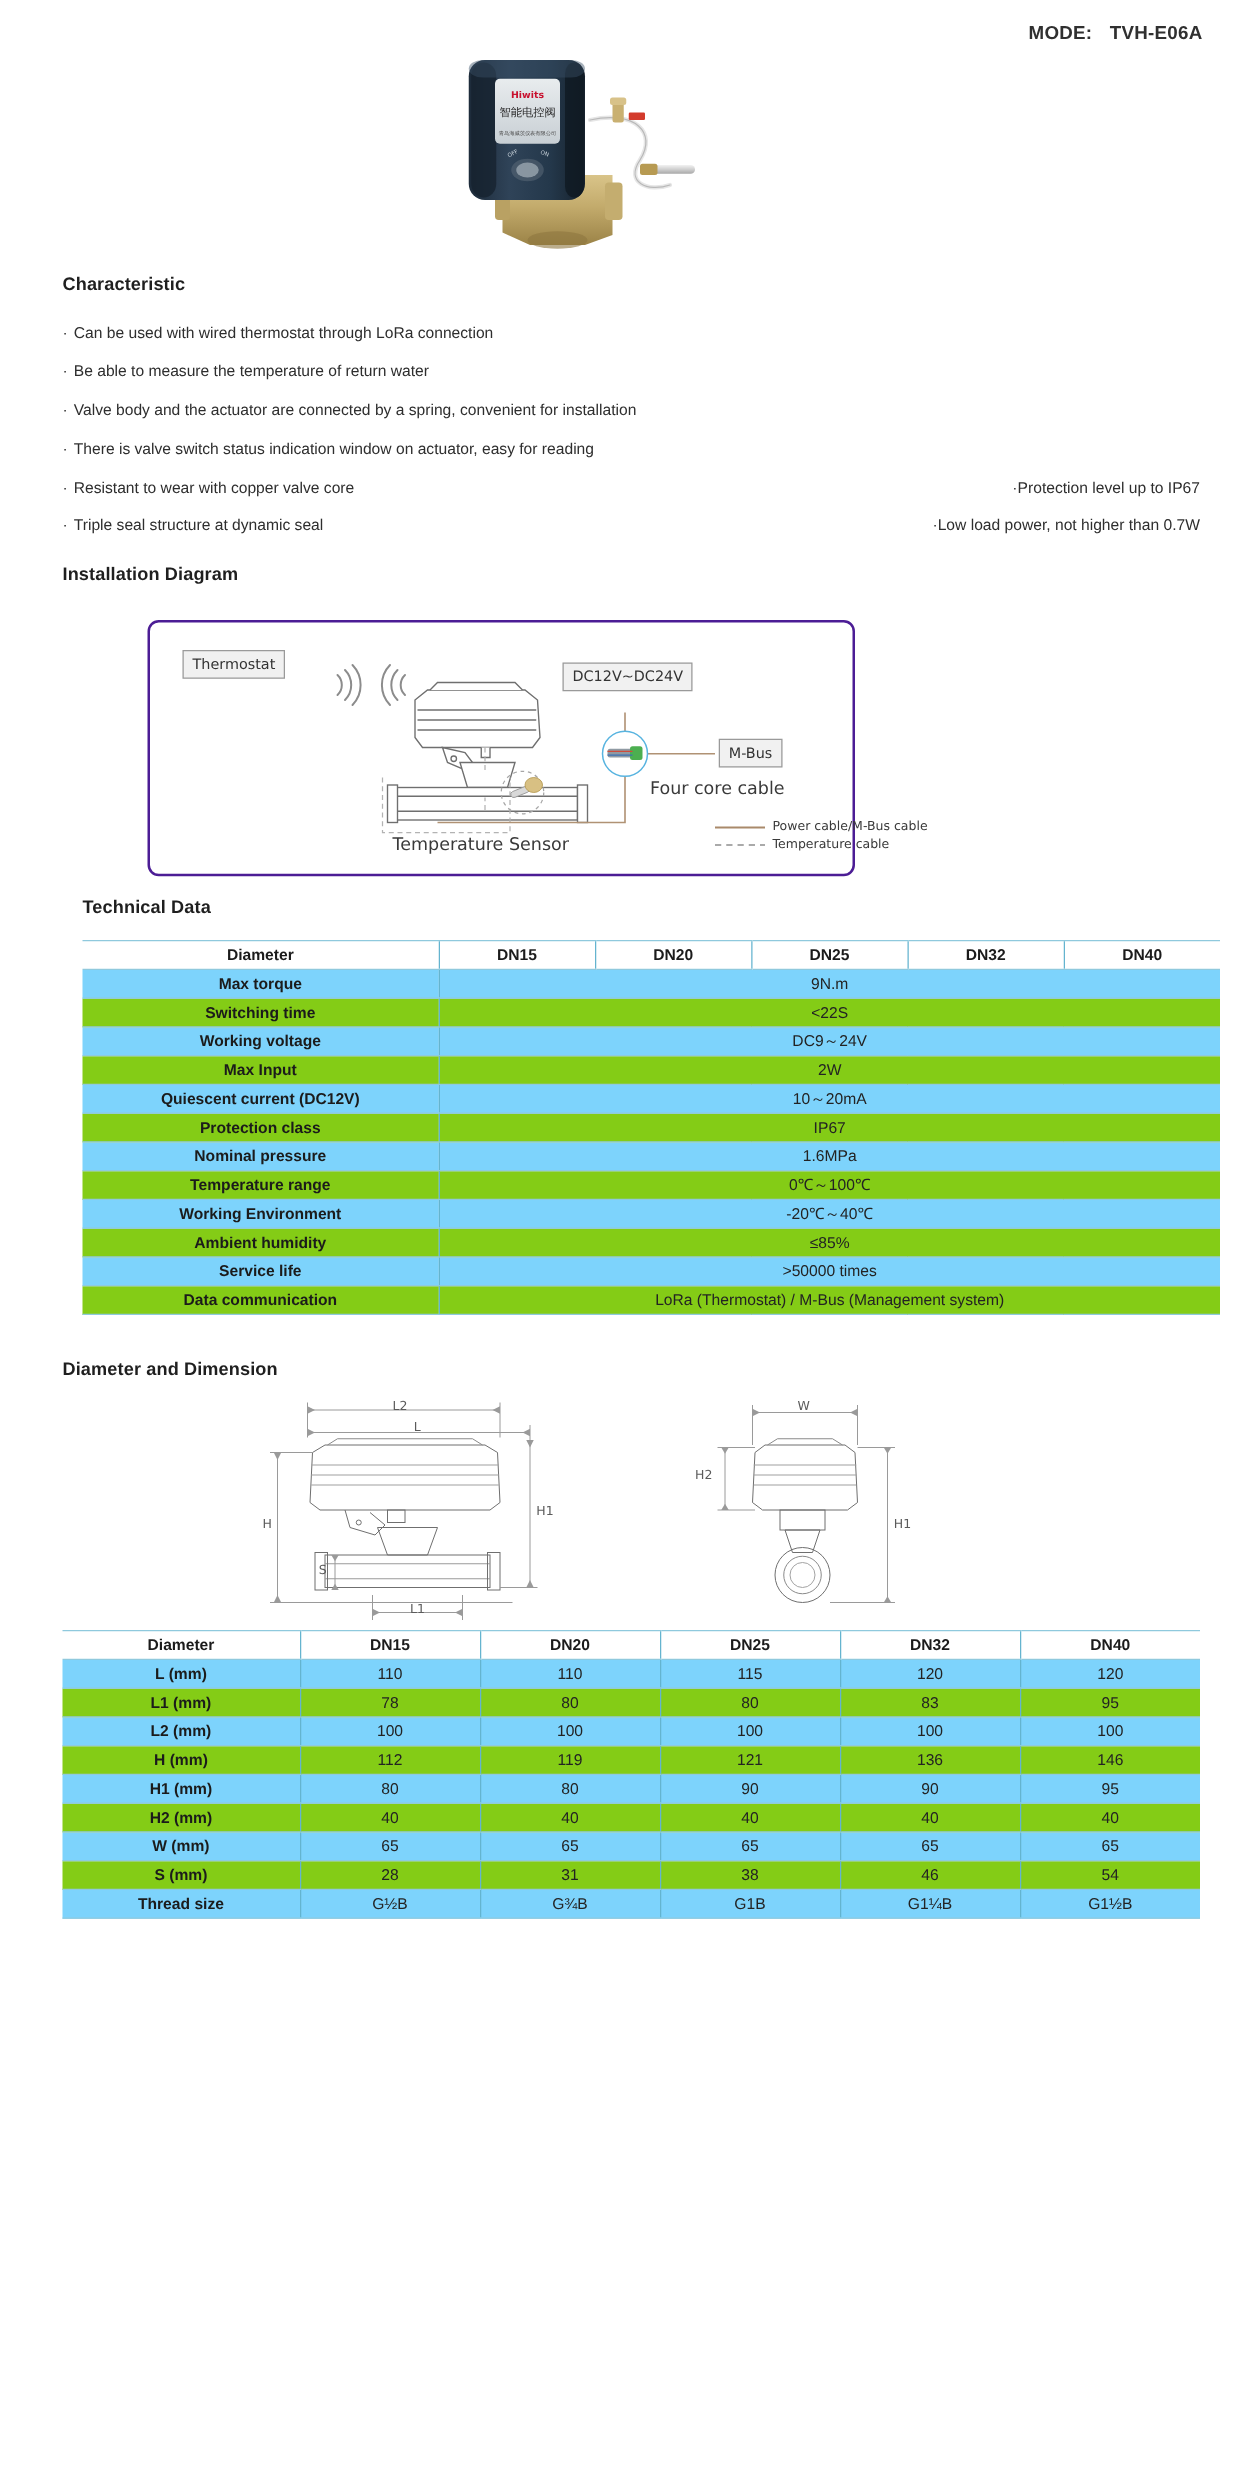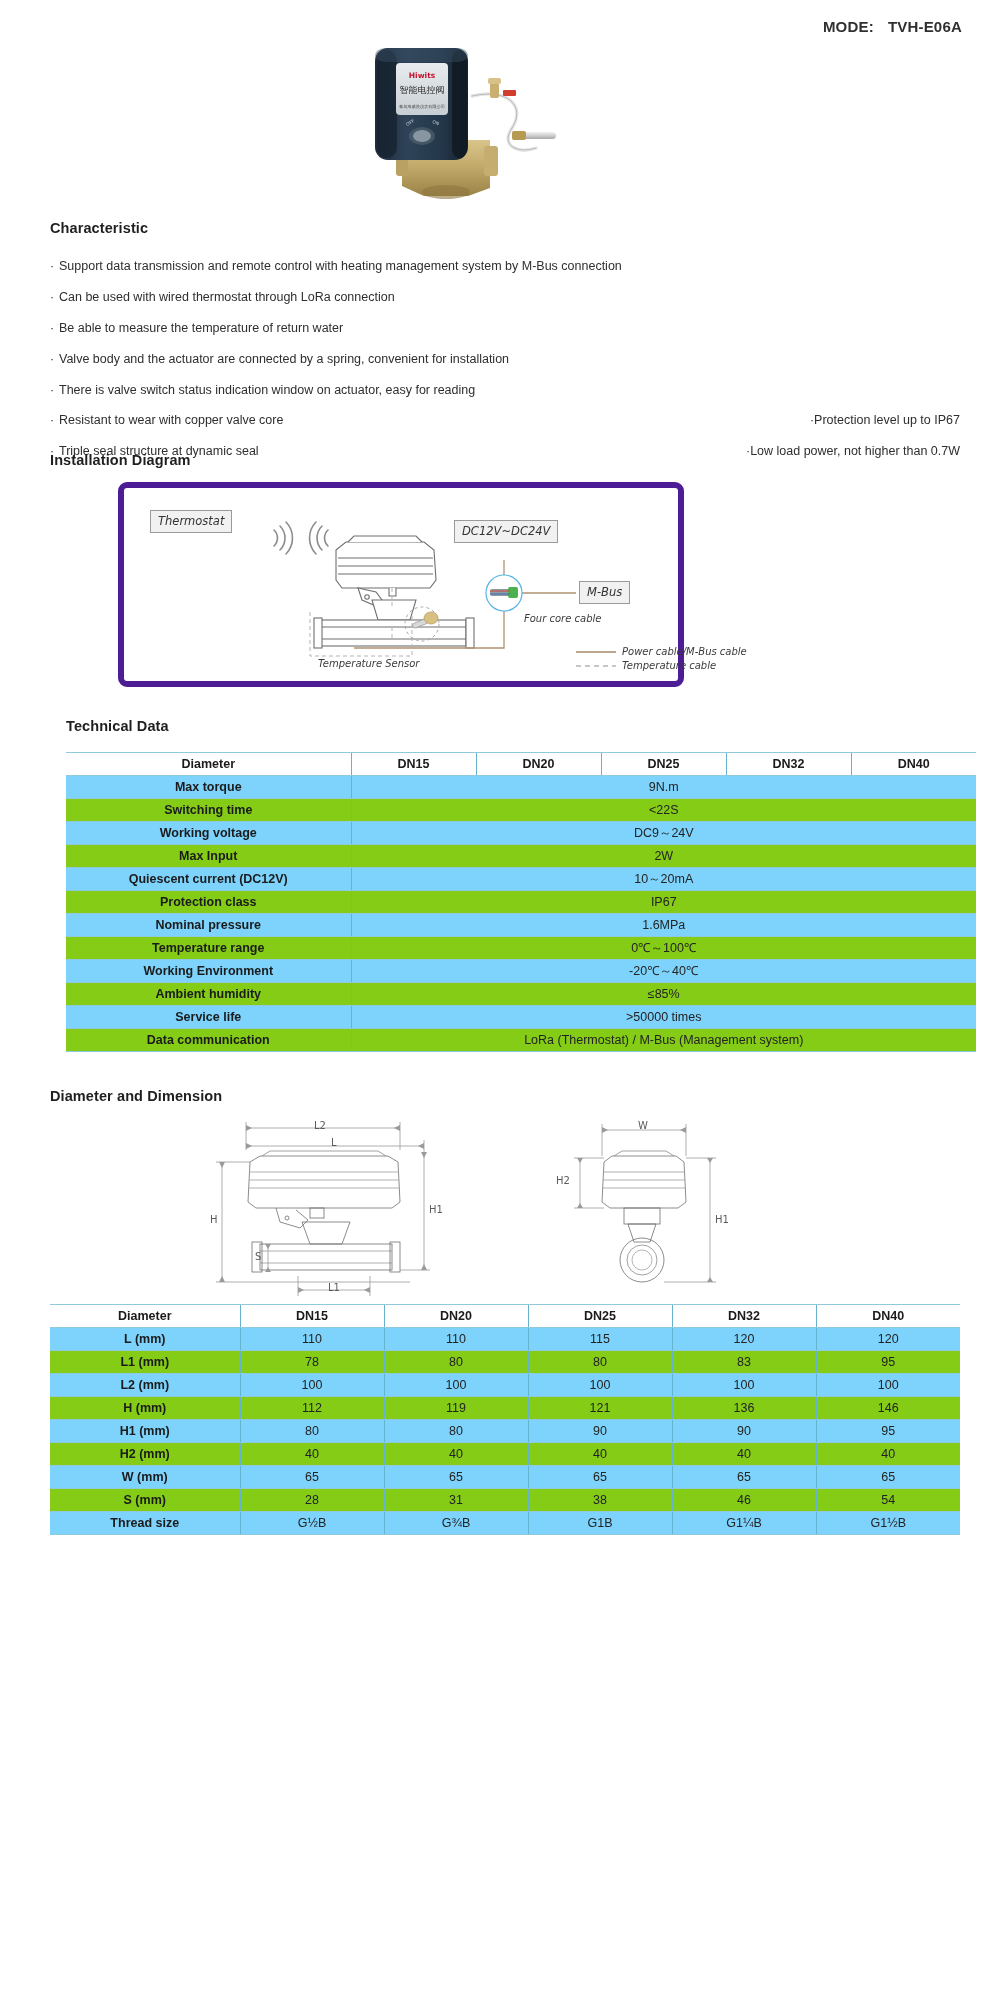--- a/index.html
+++ b/index.html
@@ -70,43 +70,42 @@
   .bullet-col-a { width: 355px; flex: 0 0 355px; }
   .bullet-col-b { flex: 1; text-align: right; }
 
   
   #installation-section {
     position: absolute;
     top: 452px; left: 50px;
     width: 910px;
   }
   .diagram-frame {
-    margin-top: 14px;
+    margin-top: 28px;
     margin-left: 68px;
     width: 566px;
     height: 205px;
-    border: 6px solid #4c1d95;
+    border: 2px solid #4c1d95;
     border-radius: 9px;
     position: relative;
     background: #fff;
-    font-style: italic;
   }
   .dg-label {
     position: absolute;
     background: #f1f1f1;
     border: 1px solid #9a9a9a;
     font-size: 11.5px;
     color: #333;
     padding: 3px 7px 4px 7px;
     white-space: nowrap;
     font-family: "DejaVu Sans", sans-serif;
   }
   .dg-text {
     position: absolute;
-    font-size: 10px;
+    font-size: 14px;
     color: #3a3a3a;
     white-space: nowrap;
     font-family: "DejaVu Sans", sans-serif;
   }
   .legend-text {
     position: absolute;
     font-size: 10px;
     color: #3a3a3a;
     white-space: nowrap;
     font-family: "DejaVu Sans", sans-serif;
@@ -226,23 +225,20 @@
 
     <rect x="150" y="46" width="9" height="16" rx="2" fill="#c9b071"></rect>
     <rect x="148" y="42" width="13" height="6" rx="2" fill="#d8c289"></rect>
   </svg>
 </div>
 
 <div id="characteristic-section">
   <div class="section-title">Characteristic</div>
   <div class="bullet-list">
     <div class="bullet-row">
-      <div class="bullet">Support data transmission and remote control with heating management system by M-Bus connection</div>
-    </div>
-    <div class="bullet-row">
       <div class="bullet">Can be used with wired thermostat through LoRa connection</div>
     </div>
     <div class="bullet-row">
       <div class="bullet">Be able to measure the temperature of return water</div>
     </div>
     <div class="bullet-row">
       <div class="bullet">Valve body and the actuator are connected by a spring, convenient for installation</div>
     </div>
     <div class="bullet-row">
       <div class="bullet">There is valve switch status indication window on actuator, easy for reading</div>

